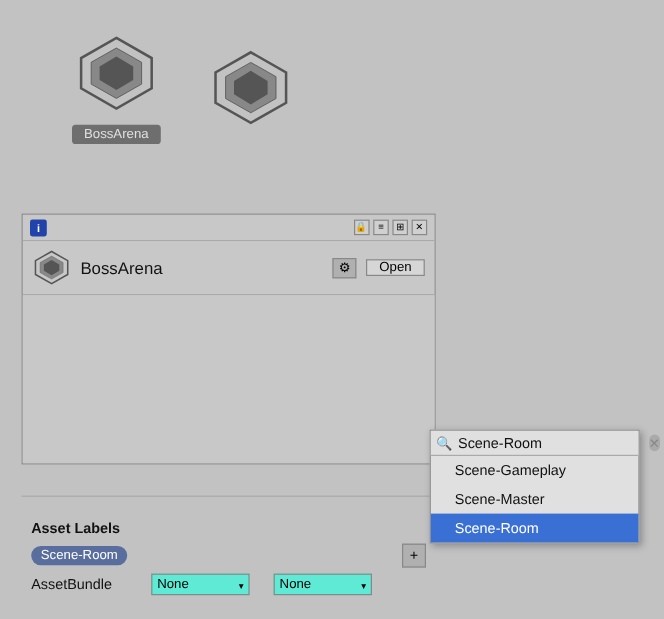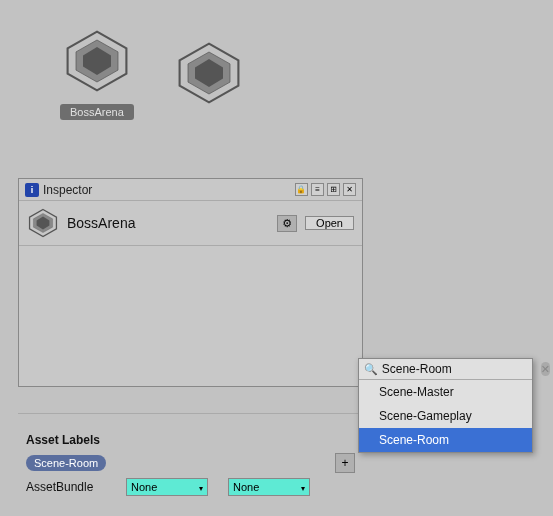--- a/index.html
+++ b/index.html
@@ -306,21 +306,20 @@
       <polygon points="50,8 92,32 92,68 50,92 8,68 8,32" fill="none" stroke="#555" stroke-width="3"></polygon>
       <polygon points="50,20 80,37 80,63 50,80 20,63 20,37" fill="#888" stroke="#555" stroke-width="1"></polygon>
       <polygon points="50,30 70,42 70,58 50,70 30,58 30,42" fill="#555"></polygon>
     </svg>
   </div>
 </div>
 
 <div class="inspector-panel">
   <div class="inspector-titlebar">
     <div class="inspector-icon">i</div>
-    <span class="inspector-title">Inspector</span>
     <div class="titlebar-buttons">
       <div class="titlebar-btn" title="Lock">🔒</div>
       <div class="titlebar-btn" title="Menu">≡</div>
       <div class="titlebar-btn" title="Grid">⊞</div>
       <div class="titlebar-btn" title="Close">✕</div>
     </div>
   </div>
   <div class="inspector-content">
     <div class="inspector-header">
       <svg class="unity-logo-small" viewBox="0 0 100 100" xmlns="http://www.w3.org/2000/svg">
@@ -357,24 +356,24 @@
   </div>
 </div>
 
 <div class="search-popup">
   <div class="search-bar">
     <span class="search-icon">🔍</span>
     <input class="search-input" type="text" value="Scene-Room" style="">
     <div class="search-clear">✕</div>
   </div>
   <div class="dropdown-item">
+    <span>Scene-Gameplay</span>
+  </div>
+  <div class="dropdown-item">
     <span>Scene-Master</span>
-  </div>
-  <div class="dropdown-item">
-    <span>Scene-Gameplay</span>
   </div>
   <div style="position:relative;">
 
     <div class="dropdown-item selected">
       <span>Scene-Room</span>
     </div>
   </div>
 </div>
 
 </body></html>

